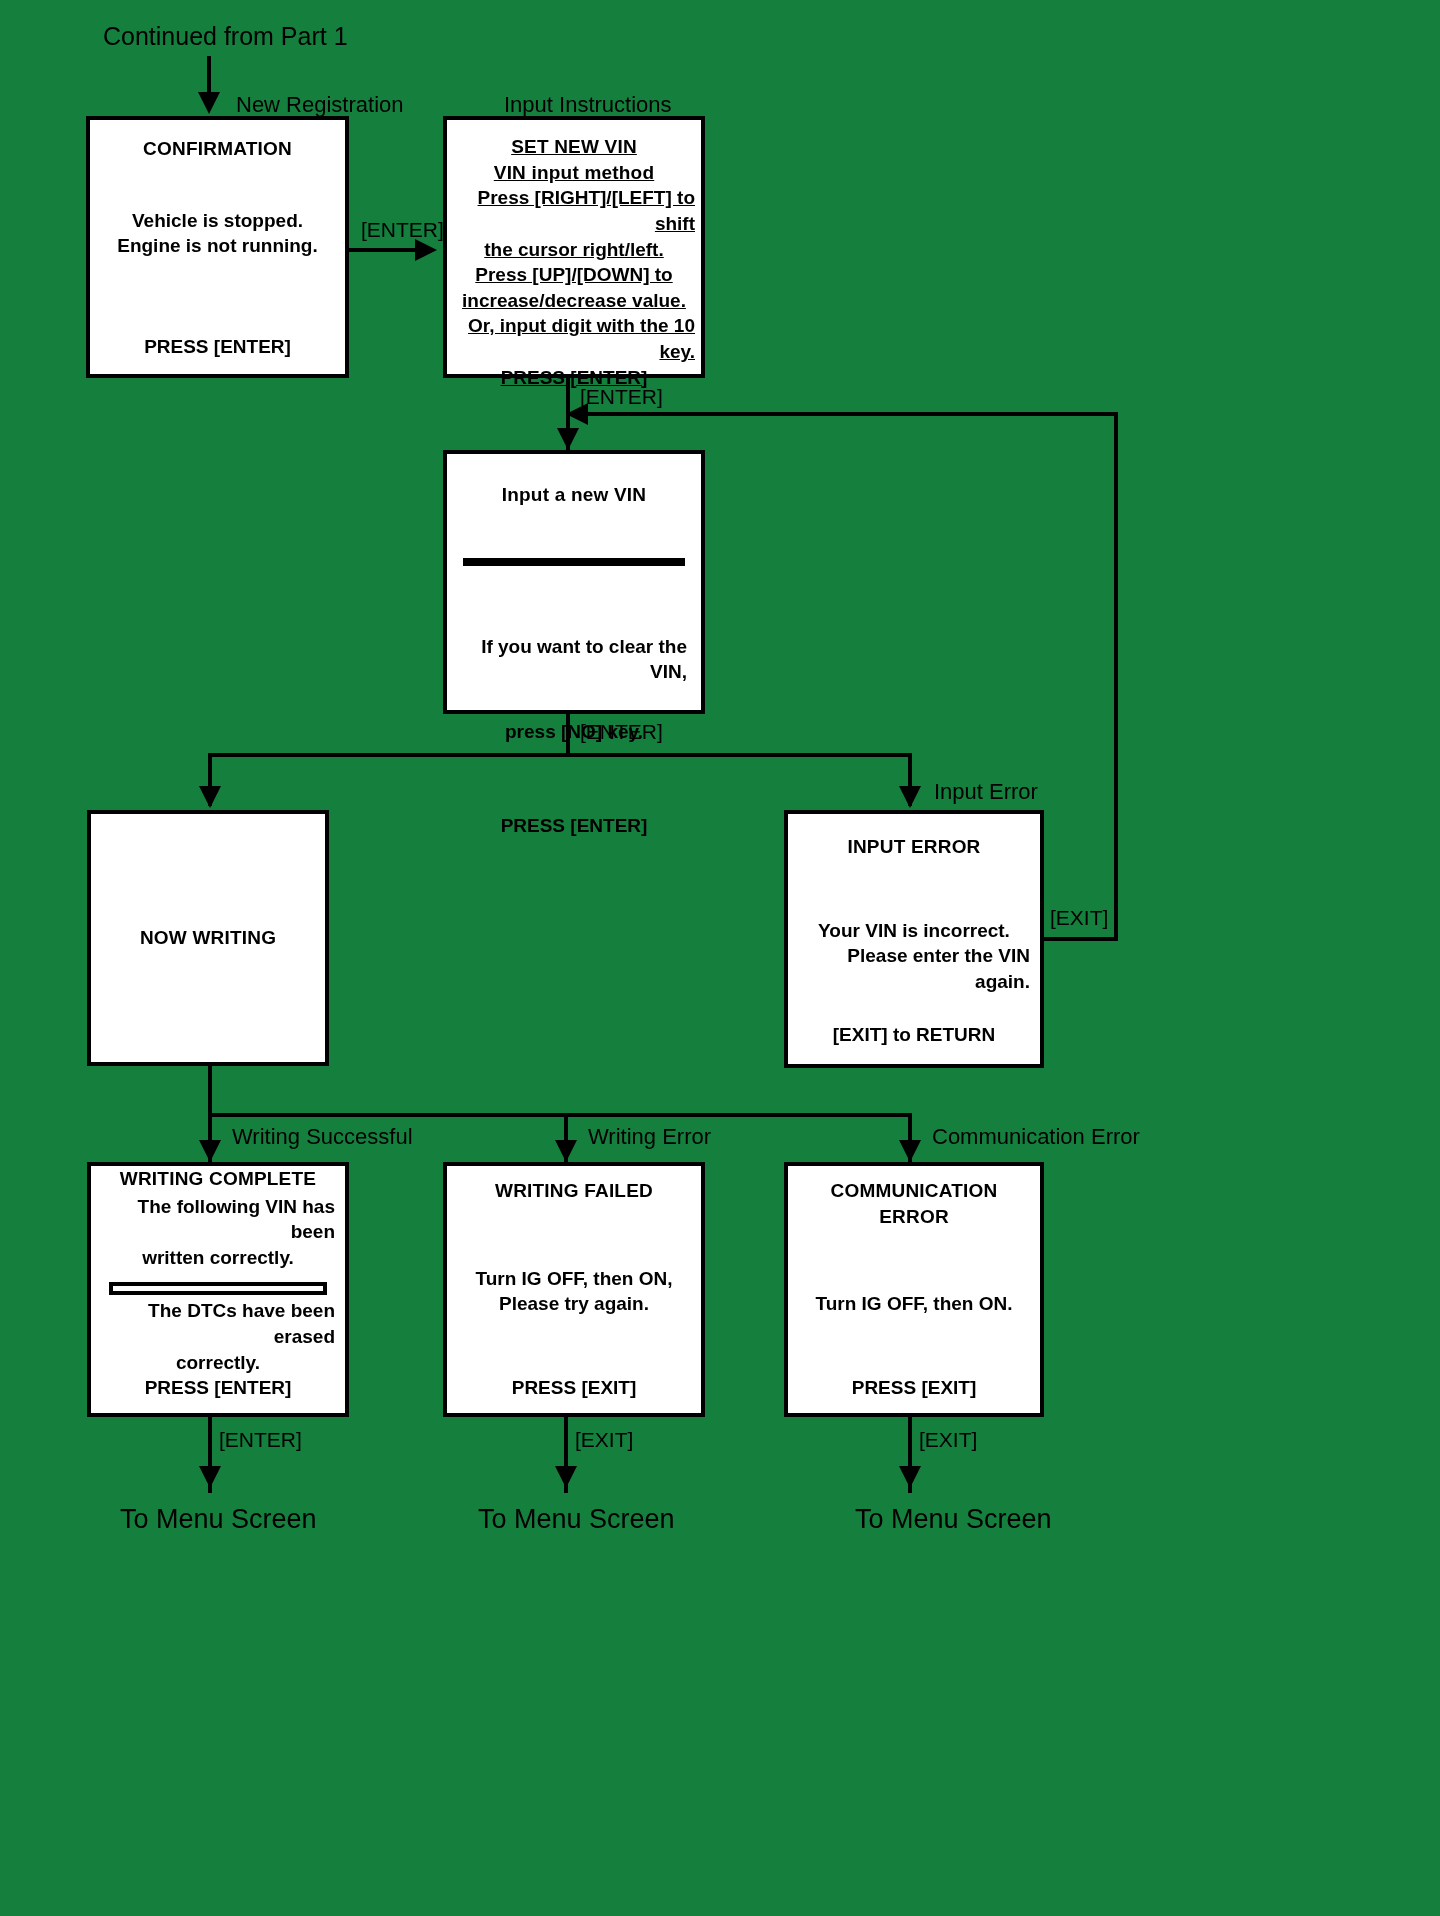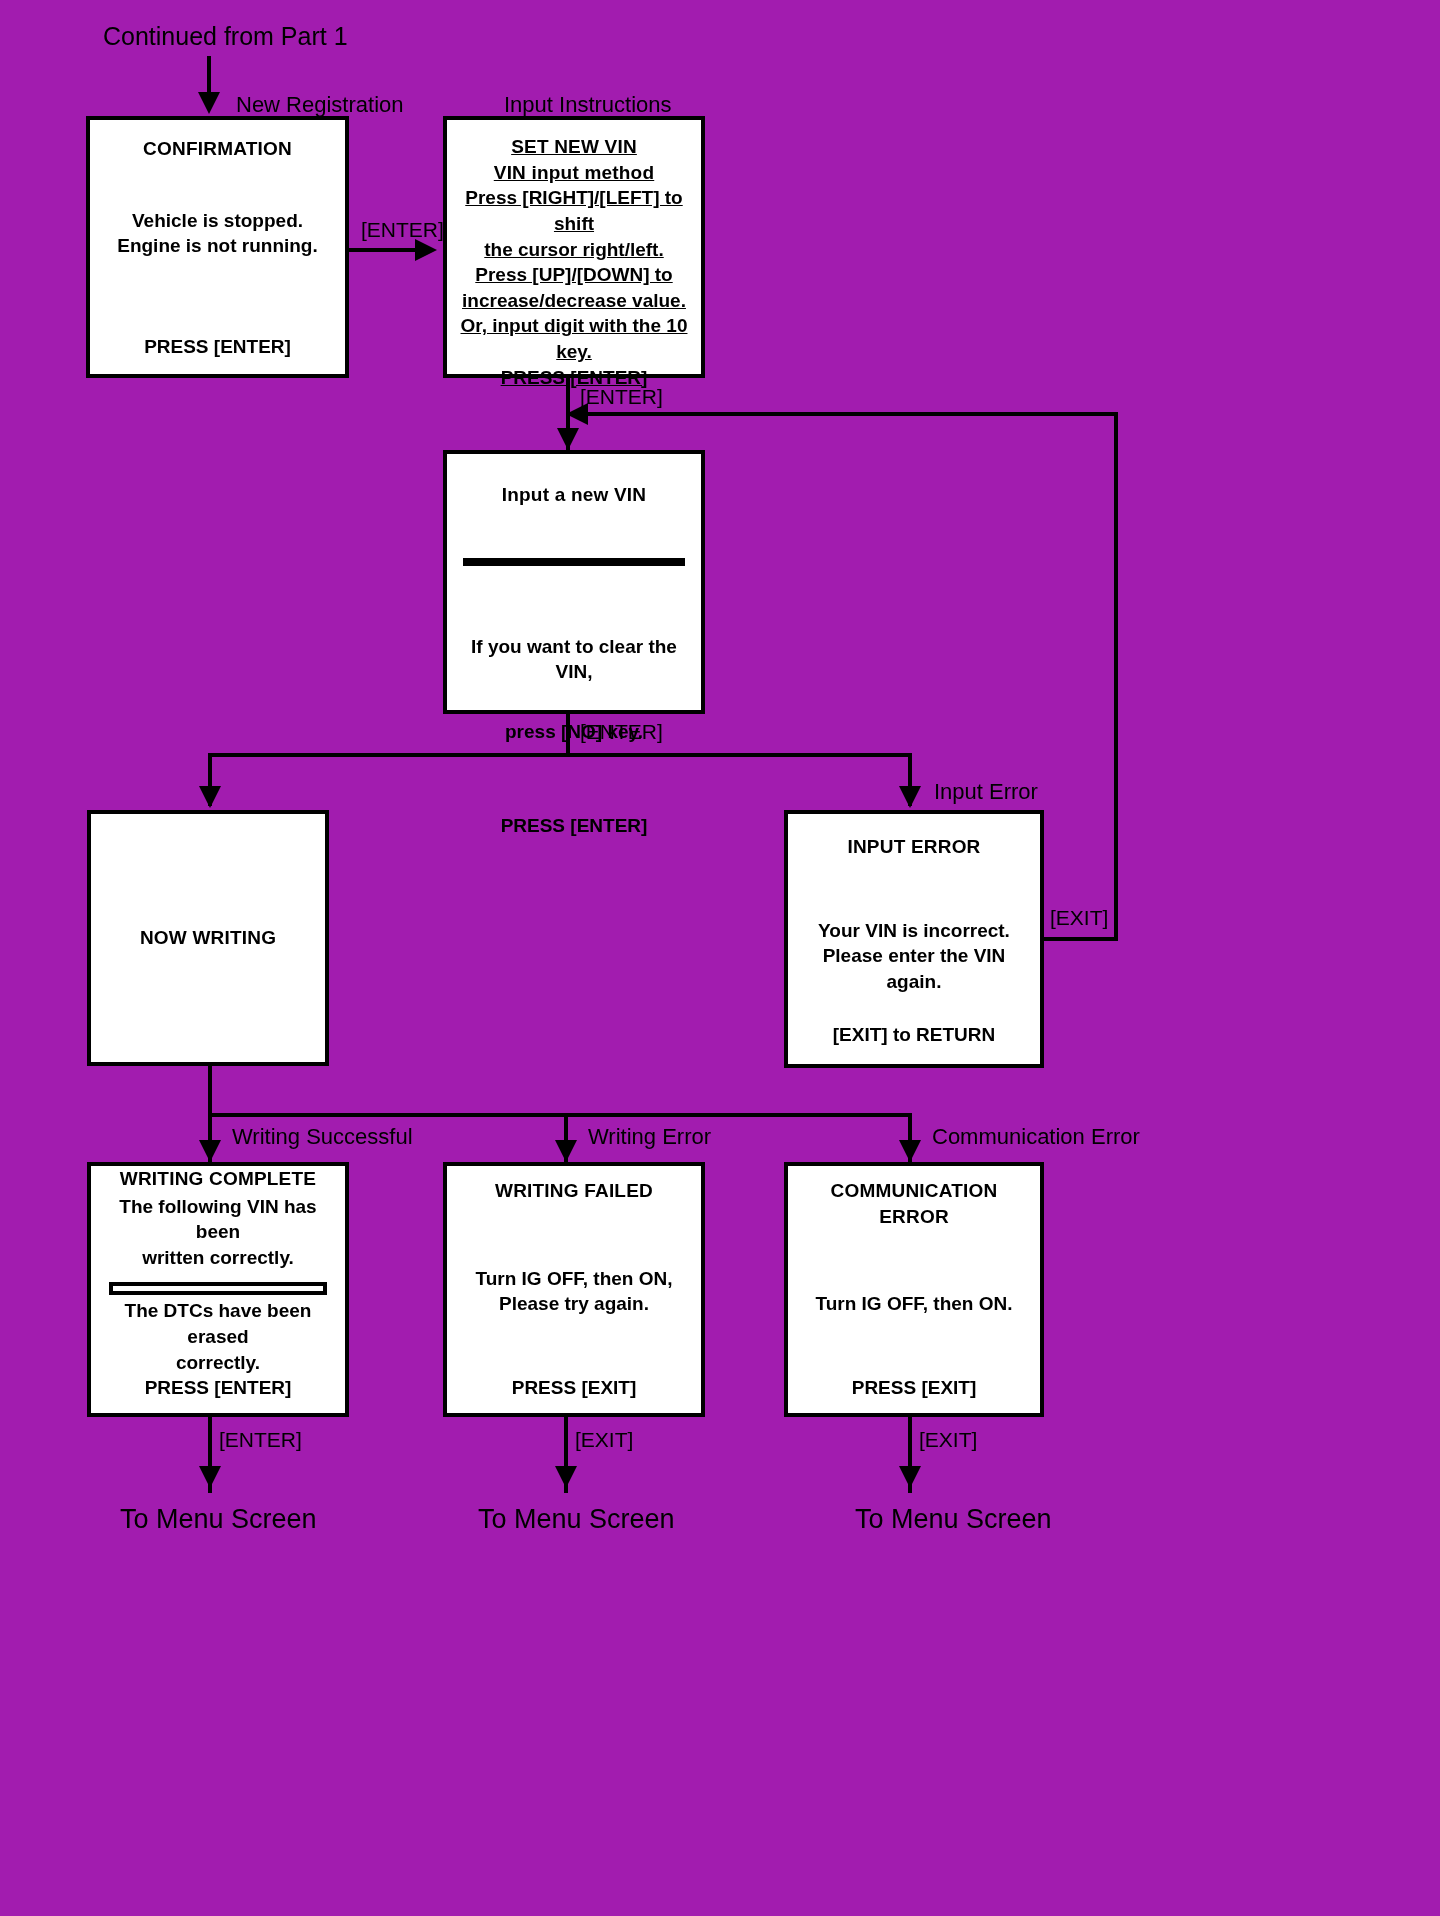--- a/index.html
+++ b/index.html
@@ -4,21 +4,21 @@
 <style>
   html,body{margin:0;padding:0;background:#fff;}
   body{
     font-family:"Liberation Sans", sans-serif;
     color:#000;
   }
   #canvas{
     position:relative;
     width:1440px;
     height:1916px;
-    background:#a21caf;
+    background:#15803d;
     overflow:hidden;
   }
   
   .box{
     position:absolute;
     box-sizing:border-box;
     border:4px solid #000;
     background:#fff;
     display:flex;
     flex-direction:column;
@@ -27,20 +27,21 @@
     font-size:19px;
     line-height:1.35;
     text-align:center;
   }
   .box .title{
     font-weight:bold;
     letter-spacing:0.2px;
   }
   .box .body{
     font-weight:bold;
+    text-align:right;
   }
   .box .footer{
     font-weight:bold;
   }
   .spacer{flex:1 1 auto;}
   
   .caption{
     position:absolute;
     font-family:"Liberation Sans", sans-serif;
     font-weight:400;

